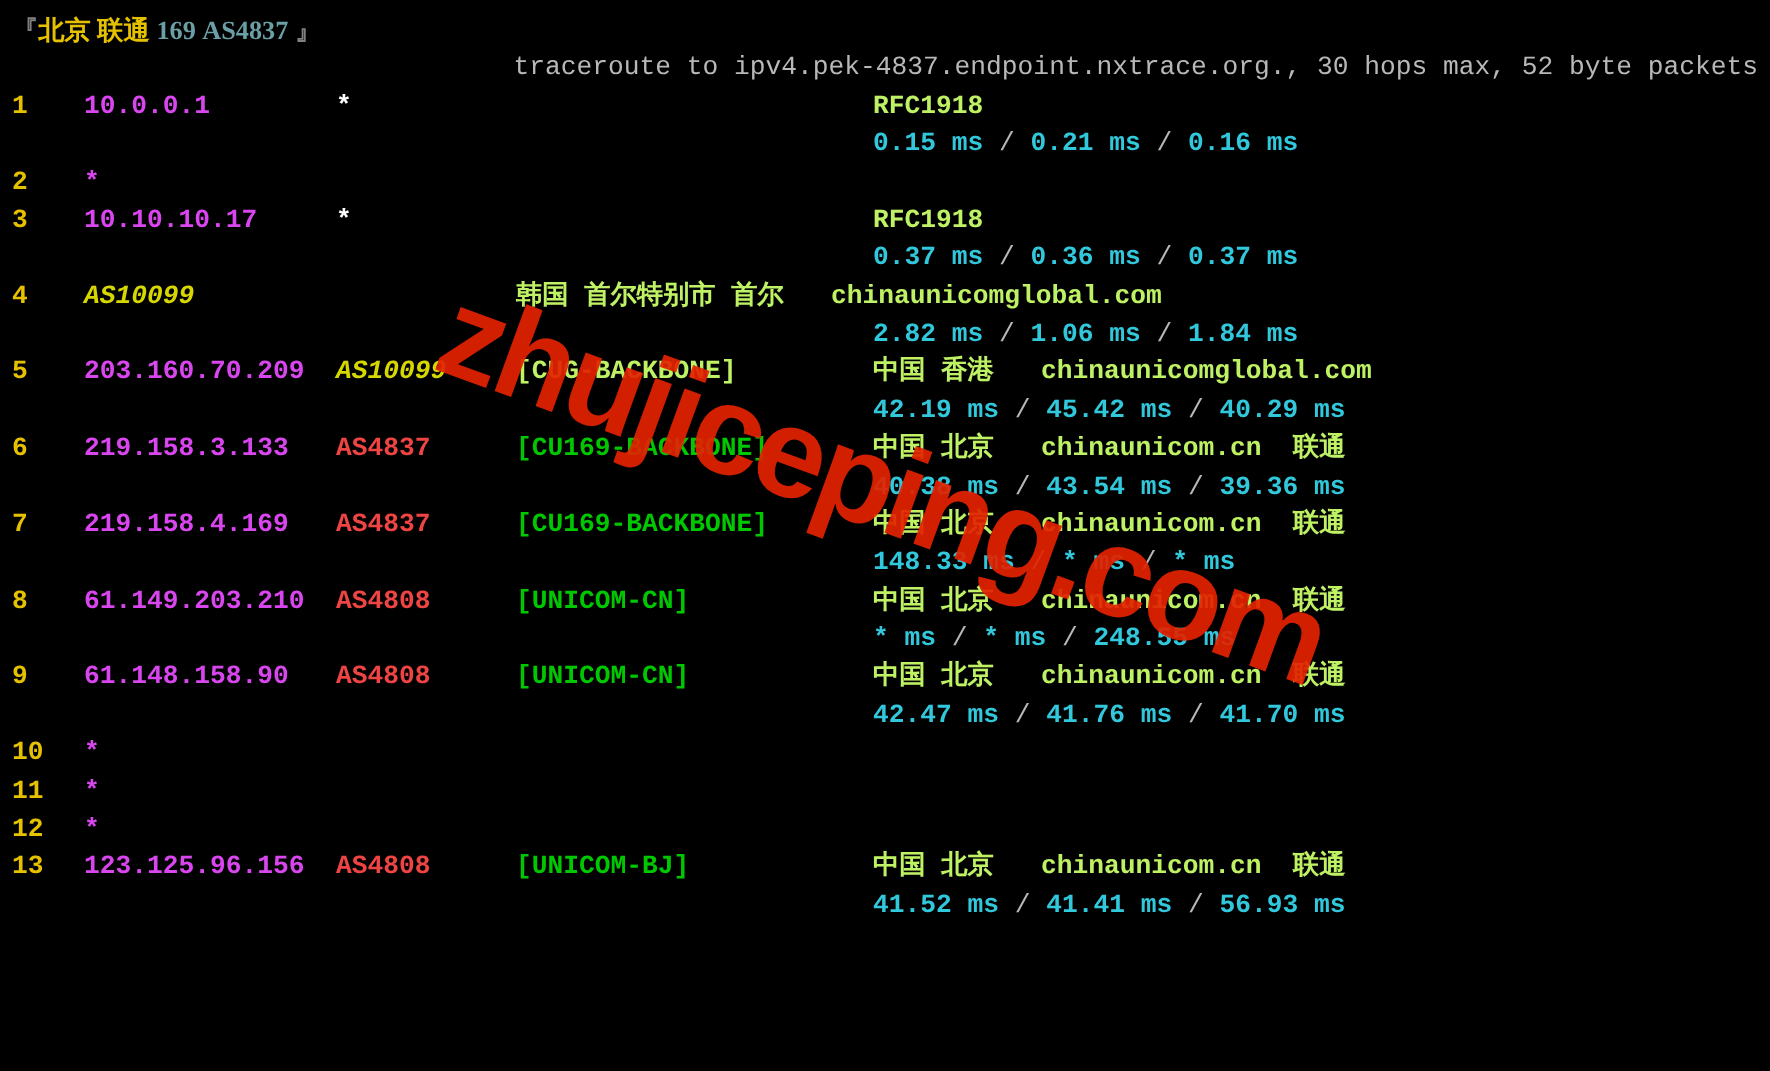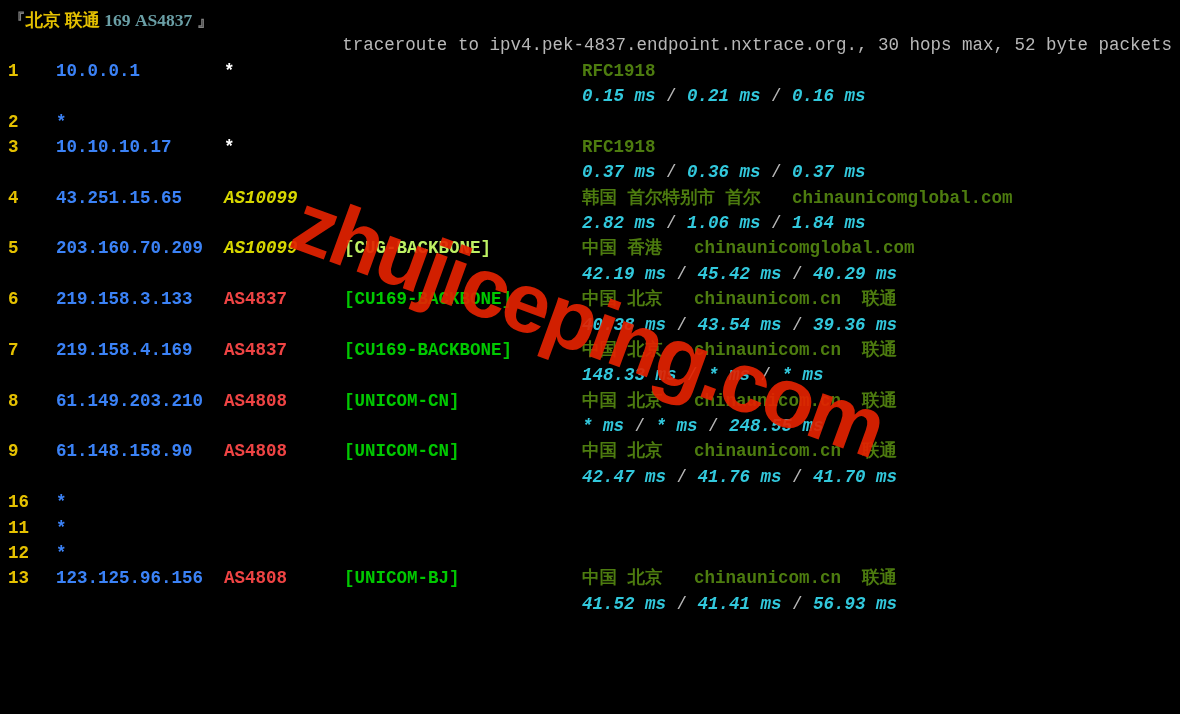--- a/index.html
+++ b/index.html
@@ -23,28 +23,28 @@
     grid-template-columns: 48px 168px 120px 238px 1fr;
     column-gap: 0;
     white-space: pre;
   }
   .timings-row {
     display: grid;
     grid-template-columns: 48px 168px 120px 238px 1fr;
     white-space: pre;
   }
   .hopnum { color: #e5c100; }
-  .ip     { color: #3b82f6; }
+  .ip     { color: #d946ef; }
   .asn-white { color: #ffffff; }
   .asn-yellow { color: #d7d700; font-style: italic; }
   .asn-green  { color: #ef4444; }
   .tag-yellow { color: #bef264; }
   .tag-green  { color: #00c800; }
-  .info   { color: #4d7c0f; }
-  .cyan   { color: #32c8dc; font-style: italic; }
+  .info   { color: #bef264; }
+  .cyan   { color: #32c8dc; }
   .sep    { color: #b8b8b8; font-weight: normal; }
   .wm {
     position: absolute;
     left: 270px;
     top: 255px;
     font-size: 85px;
     font-weight: bold;
     color: rgba(227, 34, 0, 0.92);
     transform: rotate(20deg);
     font-family: Arial, sans-serif;
@@ -59,33 +59,33 @@
 
 <div class="header-line"><span>『</span><span class="hdr-yellow">北京 联通</span> <span class="hdr-cyanish">169 AS4837</span> <span>』</span></div>
 <div class="cmd-line">traceroute to ipv4.pek-4837.endpoint.nxtrace.org., 30 hops max, 52 byte packets</div>
 
 <div id="hops">
       <div class="row"><span class="hopnum">1</span><span class="ip">10.0.0.1</span><span class="asn-white">*</span><span class=""></span><span class="info">RFC1918</span></div>
       <div class="timings-row"><span></span><span></span><span></span><span></span><span><span class="cyan">0.15 ms</span><span class="sep"> / </span><span class="cyan">0.21 ms</span><span class="sep"> / </span><span class="cyan">0.16 ms</span></span></div>
       <div class="row"><span class="hopnum">2</span><span class="ip">*</span><span class="asn-white"></span><span class=""></span><span class="info"></span></div>
       <div class="row"><span class="hopnum">3</span><span class="ip">10.10.10.17</span><span class="asn-white">*</span><span class=""></span><span class="info">RFC1918</span></div>
       <div class="timings-row"><span></span><span></span><span></span><span></span><span><span class="cyan">0.37 ms</span><span class="sep"> / </span><span class="cyan">0.36 ms</span><span class="sep"> / </span><span class="cyan">0.37 ms</span></span></div>
-      <div class="row"><span class="hopnum">4</span><span class="ip">43.251.15.65</span><span class="asn-yellow">AS10099</span><span class=""></span><span class="info">韩国 首尔特别市 首尔   chinaunicomglobal.com</span></div>
+      <div class="row"><span class="hopnum">4</span><span class="asn-yellow">AS10099</span><span class=""></span><span class="info">韩国 首尔特别市 首尔   chinaunicomglobal.com</span></div>
       <div class="timings-row"><span></span><span></span><span></span><span></span><span><span class="cyan">2.82 ms</span><span class="sep"> / </span><span class="cyan">1.06 ms</span><span class="sep"> / </span><span class="cyan">1.84 ms</span></span></div>
       <div class="row"><span class="hopnum">5</span><span class="ip">203.160.70.209</span><span class="asn-yellow">AS10099</span><span class="tag-yellow">[CUG-BACKBONE]</span><span class="info">中国 香港   chinaunicomglobal.com</span></div>
       <div class="timings-row"><span></span><span></span><span></span><span></span><span><span class="cyan">42.19 ms</span><span class="sep"> / </span><span class="cyan">45.42 ms</span><span class="sep"> / </span><span class="cyan">40.29 ms</span></span></div>
       <div class="row"><span class="hopnum">6</span><span class="ip">219.158.3.133</span><span class="asn-green">AS4837</span><span class="tag-green">[CU169-BACKBONE]</span><span class="info">中国 北京   chinaunicom.cn  联通</span></div>
       <div class="timings-row"><span></span><span></span><span></span><span></span><span><span class="cyan">40.38 ms</span><span class="sep"> / </span><span class="cyan">43.54 ms</span><span class="sep"> / </span><span class="cyan">39.36 ms</span></span></div>
       <div class="row"><span class="hopnum">7</span><span class="ip">219.158.4.169</span><span class="asn-green">AS4837</span><span class="tag-green">[CU169-BACKBONE]</span><span class="info">中国 北京   chinaunicom.cn  联通</span></div>
       <div class="timings-row"><span></span><span></span><span></span><span></span><span><span class="cyan">148.33 ms</span><span class="sep"> / </span><span class="cyan">* ms</span><span class="sep"> / </span><span class="cyan">* ms</span></span></div>
       <div class="row"><span class="hopnum">8</span><span class="ip">61.149.203.210</span><span class="asn-green">AS4808</span><span class="tag-green">[UNICOM-CN]</span><span class="info">中国 北京   chinaunicom.cn  联通</span></div>
       <div class="timings-row"><span></span><span></span><span></span><span></span><span><span class="cyan">* ms</span><span class="sep"> / </span><span class="cyan">* ms</span><span class="sep"> / </span><span class="cyan">248.55 ms</span></span></div>
       <div class="row"><span class="hopnum">9</span><span class="ip">61.148.158.90</span><span class="asn-green">AS4808</span><span class="tag-green">[UNICOM-CN]</span><span class="info">中国 北京   chinaunicom.cn  联通</span></div>
       <div class="timings-row"><span></span><span></span><span></span><span></span><span><span class="cyan">42.47 ms</span><span class="sep"> / </span><span class="cyan">41.76 ms</span><span class="sep"> / </span><span class="cyan">41.70 ms</span></span></div>
-      <div class="row"><span class="hopnum">16</span><span class="ip">*</span><span class="asn-white"></span><span class=""></span><span class="info"></span></div>
+      <div class="row"><span class="hopnum">10</span><span class="ip">*</span><span class="asn-white"></span><span class=""></span><span class="info"></span></div>
       <div class="row"><span class="hopnum">11</span><span class="ip">*</span><span class="asn-white"></span><span class=""></span><span class="info"></span></div>
       <div class="row"><span class="hopnum">12</span><span class="ip">*</span><span class="asn-white"></span><span class=""></span><span class="info"></span></div>
       <div class="row"><span class="hopnum">13</span><span class="ip">123.125.96.156</span><span class="asn-green">AS4808</span><span class="tag-green">[UNICOM-BJ]</span><span class="info">中国 北京   chinaunicom.cn  联通</span></div>
       <div class="timings-row"><span></span><span></span><span></span><span></span><span><span class="cyan">41.52 ms</span><span class="sep"> / </span><span class="cyan">41.41 ms</span><span class="sep"> / </span><span class="cyan">56.93 ms</span></span></div>
     </div>
 
 <div class="wm">zhujiceping.com</div>
 
 </div>
 

